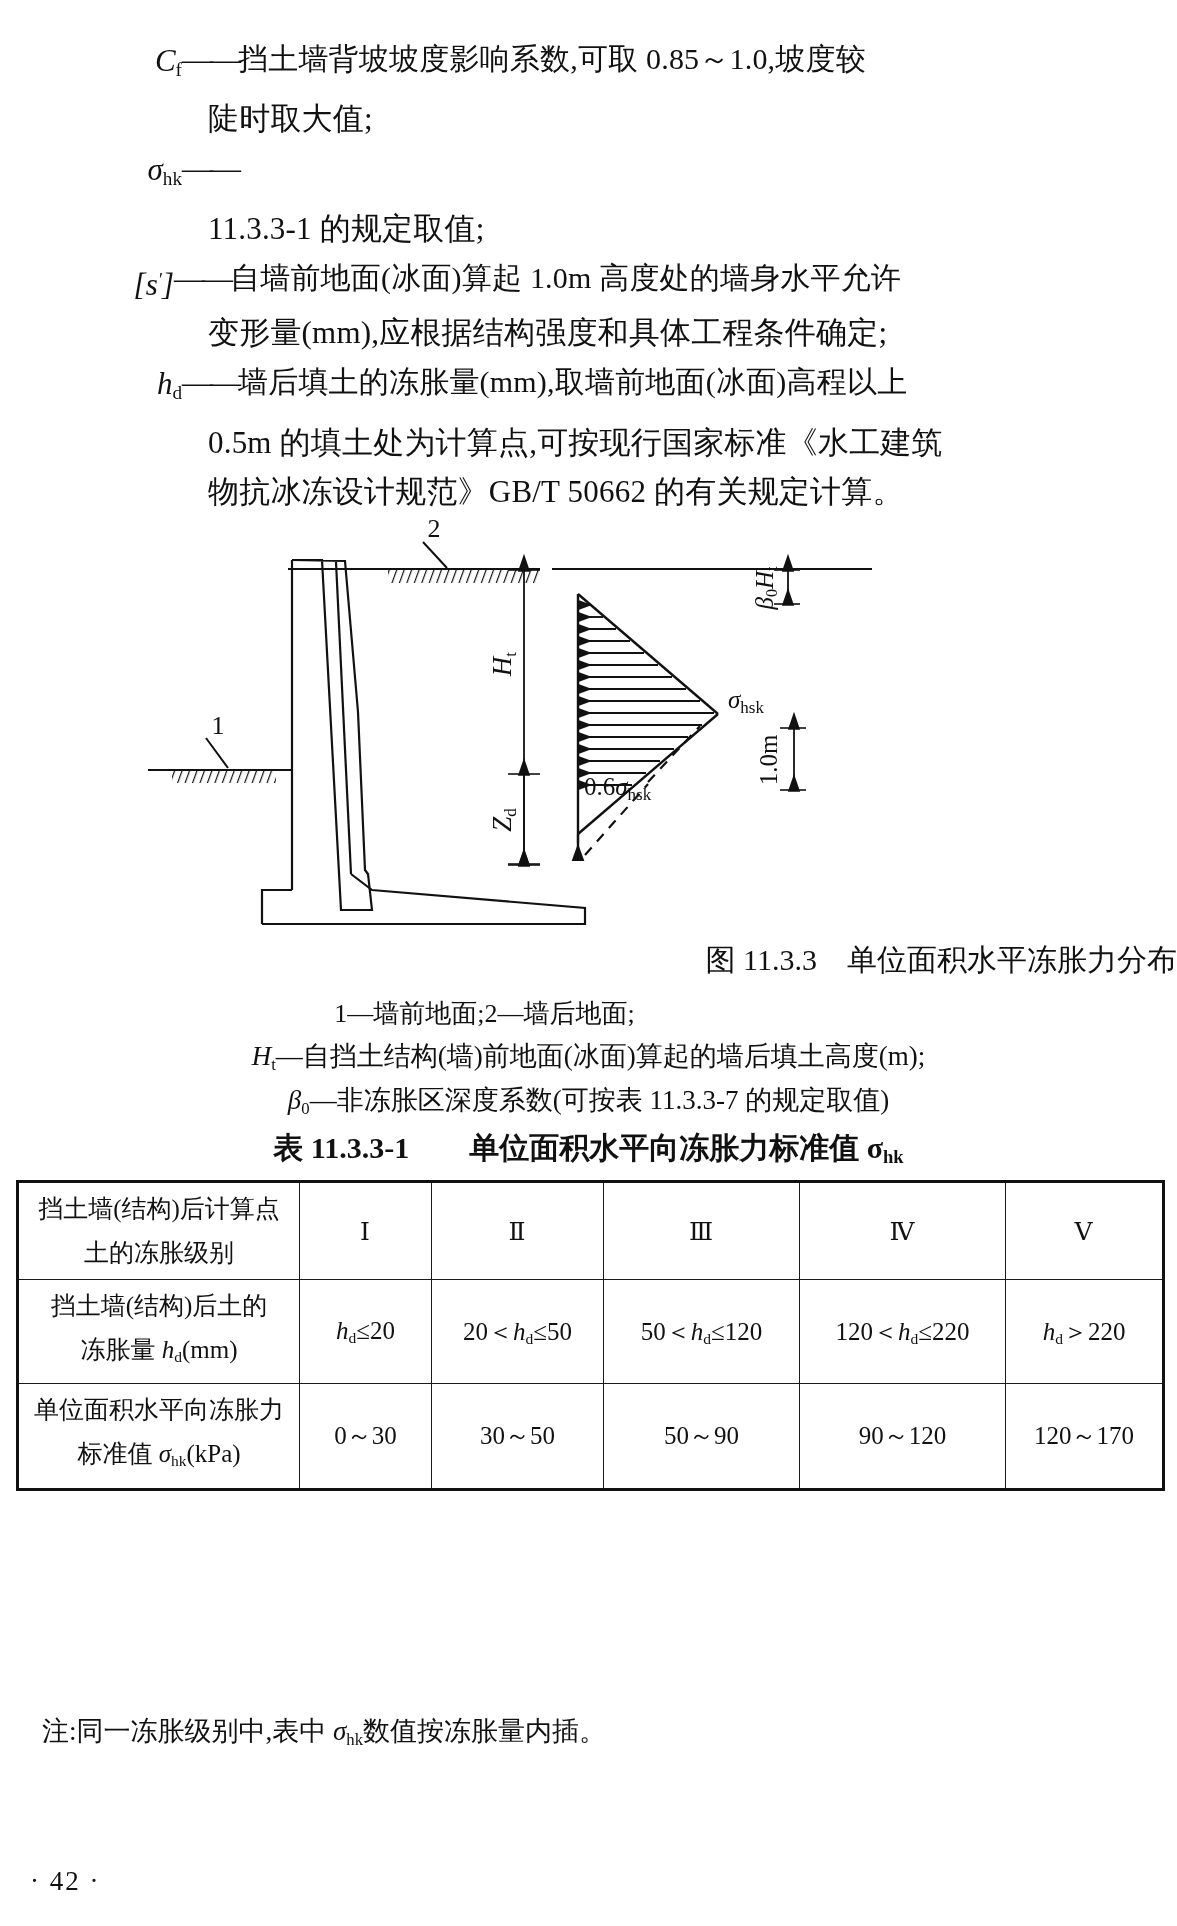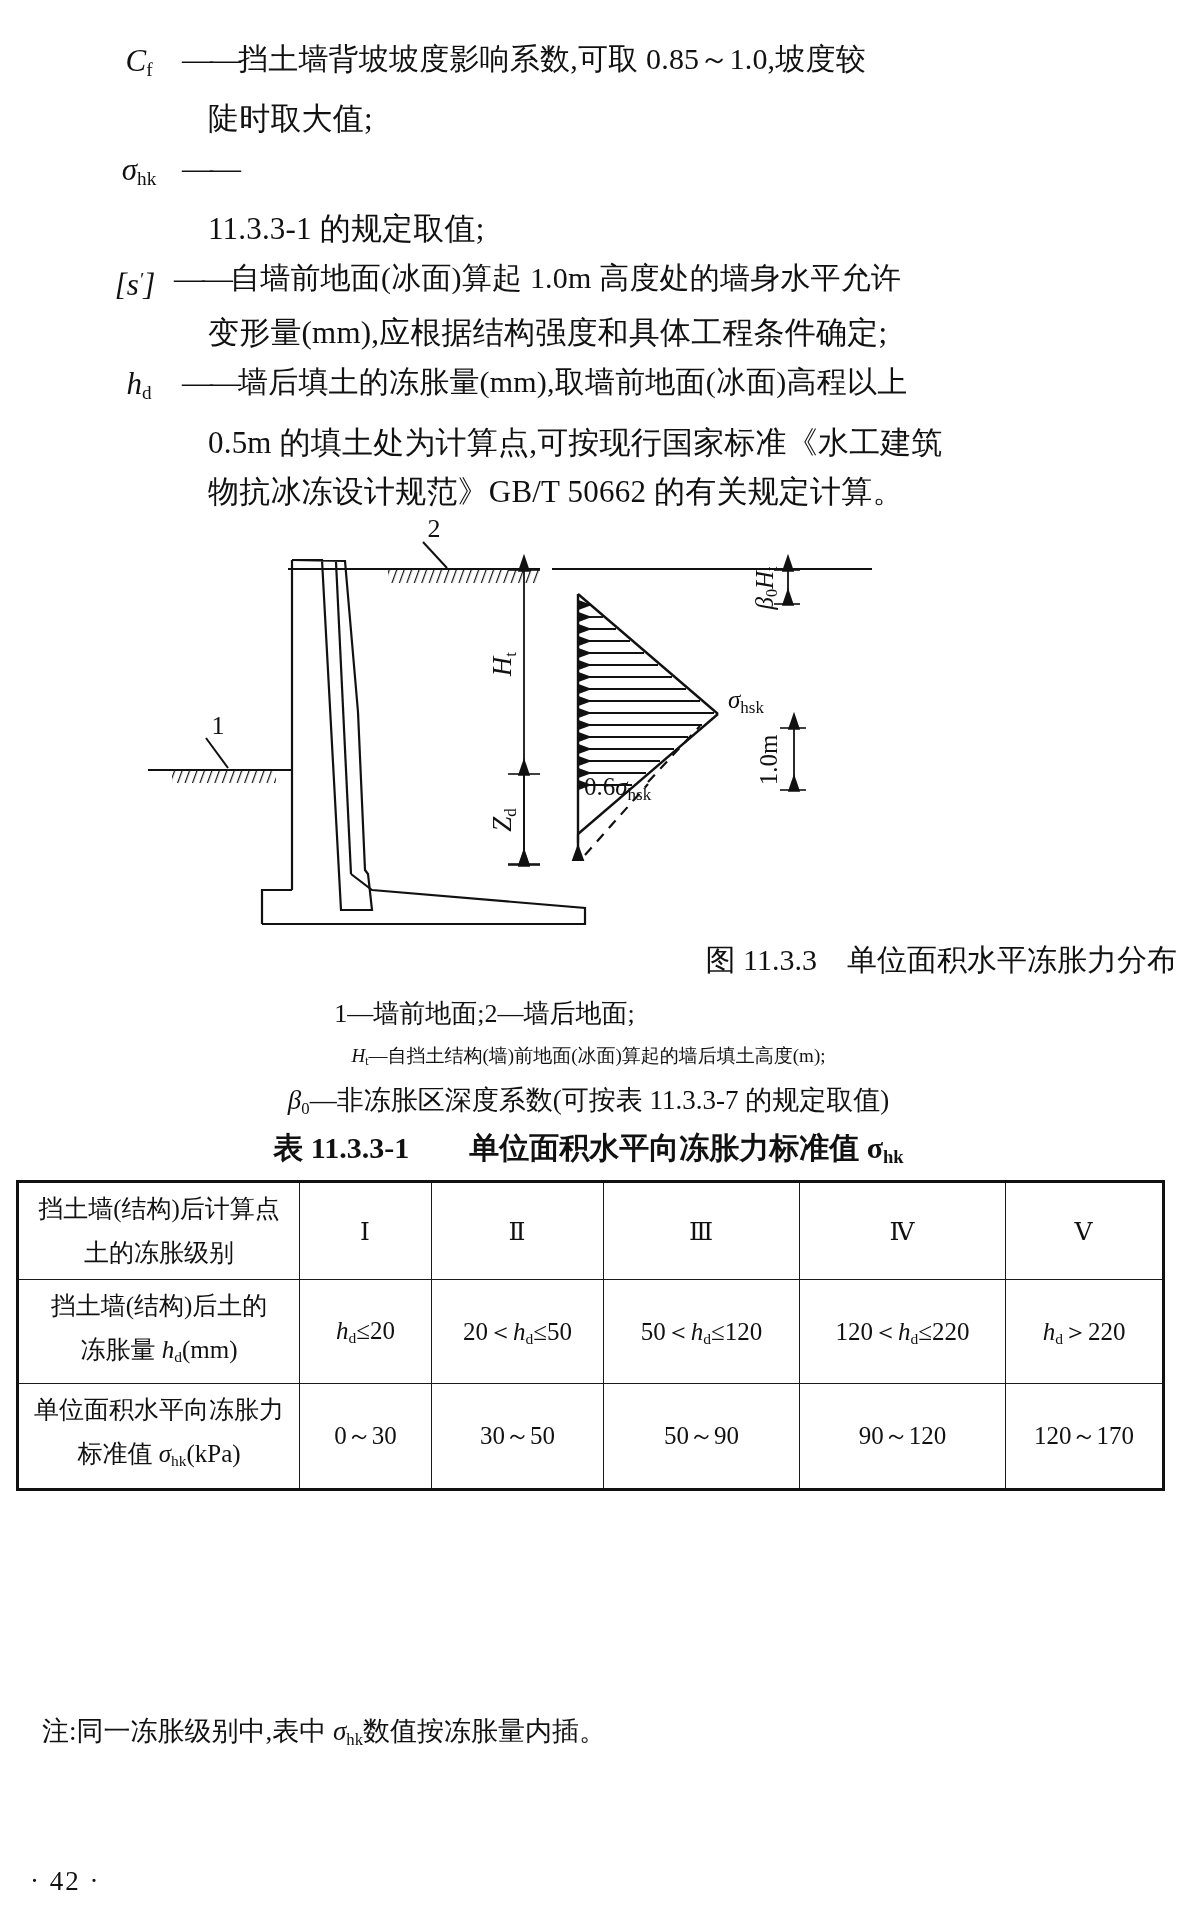--- a/index.html
+++ b/index.html
@@ -32,21 +32,21 @@
   .def-row {
     display: flex;
     align-items: flex-start;
     font-size: 31px;
     line-height: 49px;
     margin-bottom: 0px;
   }
   .def-sym {
     flex: 0 0 auto;
     min-width: 86px;
-    text-align: center;
+    text-align: right;
     font-style: italic;
     font-size: 31px;
     white-space: nowrap;
     padding-top: 2px;
   }
   .def-sym.narrow { min-width: 78px; }
   .def-dash {
     flex: 0 0 auto;
     letter-spacing: -3px;
     font-size: 31px;
@@ -95,21 +95,21 @@
     text-align: center;
     font-size: 26px;
     line-height: 44px;
   }
   .fig-legend2 {
     position: absolute;
     left: 0;
     top: 1034px;
     width: 1177px;
     text-align: center;
-    font-size: 19px;
+    font-size: 27px;
     line-height: 44px;
   }
   .fig-legend3 {
     position: absolute;
     left: 0;
     top: 1078px;
     width: 1177px;
     text-align: center;
     font-size: 27px;
     line-height: 44px;

